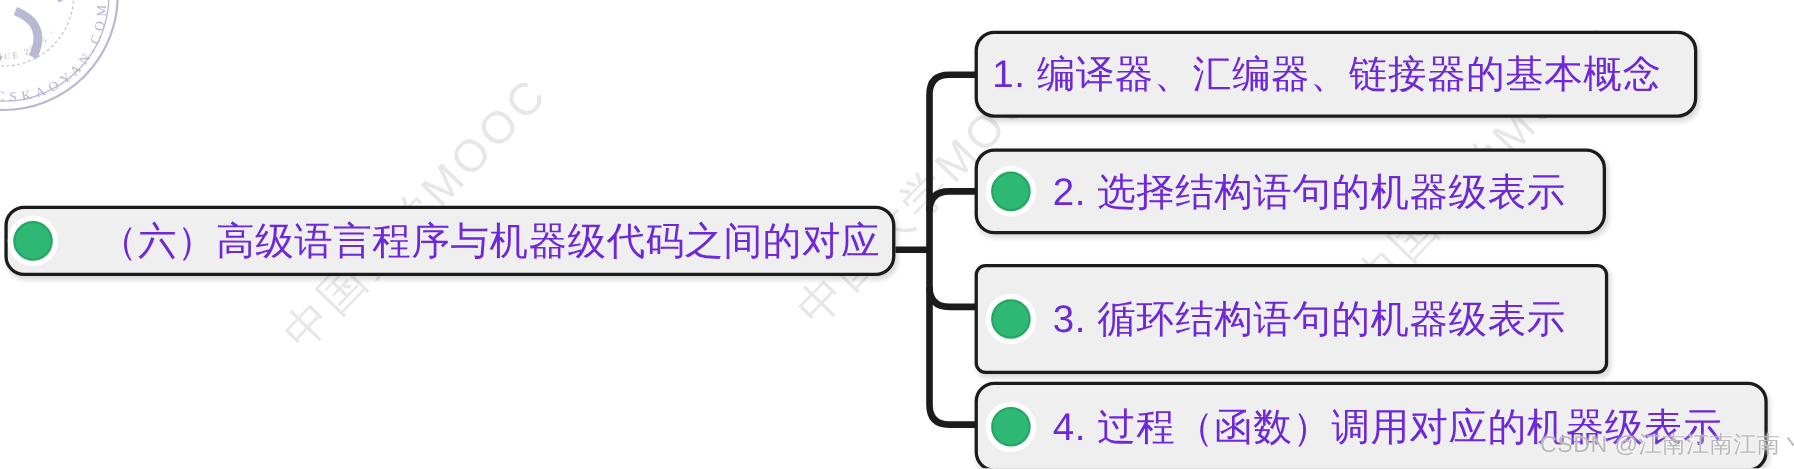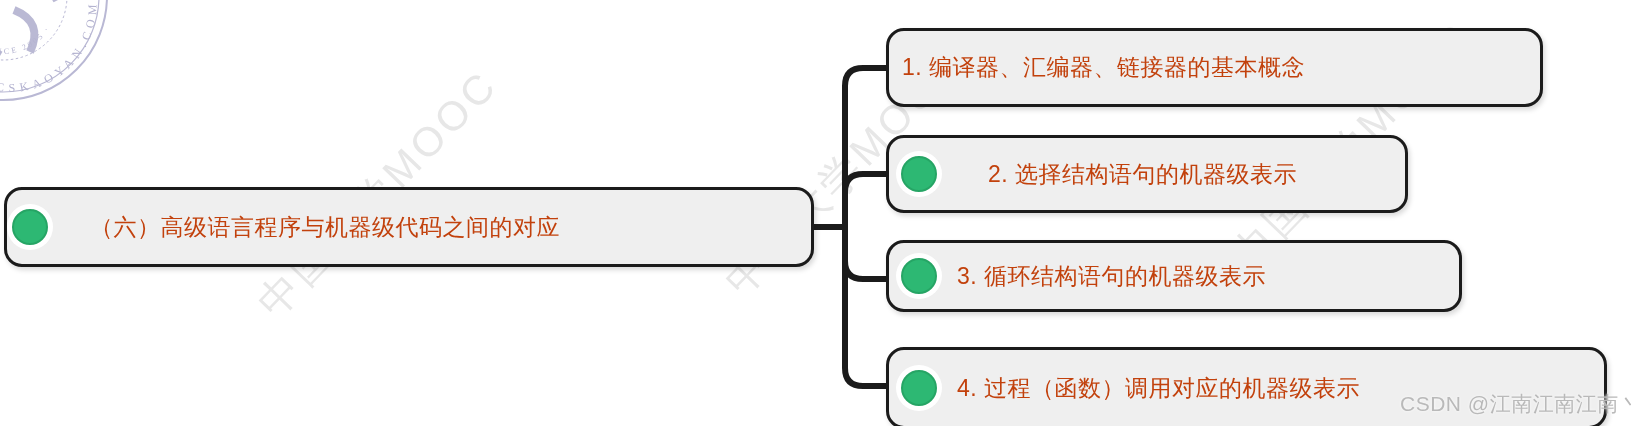--- a/index.html
+++ b/index.html
@@ -44,38 +44,38 @@
     box-sizing:border-box;
     background:#efefef;
     border:3px solid #1b1b1b;
     border-radius:18px;
     display:flex;
     align-items:center;
     white-space:nowrap;
     box-shadow:2px 3px 5px rgba(0,0,0,0.15);
   }
   .node .label{
-    font-size:23px;
-    color:#c2410c;
+    font-size:35px;
+    color:#6d28d9;
     letter-spacing:0.5px;
   }
   .marker{
     width:36px;height:36px;
     border-radius:50%;
     background:#2db873;
     border:2px solid #26a565;
     box-sizing:border-box;
     box-shadow:0 0 0 5px #ffffff;
     flex:0 0 auto;
   }
-  #node-root{left:4px;top:187px;width:810px;height:80px;padding-left:5px;}
+  #node-root{left:4px;top:187px;width:810px;height:64px;padding-left:5px;}
   #node-root .marker{margin-right:42px;}
   #node-c1{left:886px;top:28px;width:657px;height:79px;padding-left:13px;}
-  #node-c2{left:886px;top:135px;width:522px;height:78px;padding-left:12px;gap:31px;}
-  #node-c3{left:886px;top:240px;width:576px;height:72px;padding-left:12px;}
+  #node-c2{left:886px;top:135px;width:574px;height:78px;padding-left:12px;}
+  #node-c3{left:886px;top:240px;width:576px;height:100px;padding-left:12px;border-radius:10px;}
   #node-c4{left:886px;top:347px;width:721px;height:82px;padding-left:12px;}
   .child .marker{margin-right:20px;}
 </style>
 </head>
 <body>
 
 <div id="canvas">
 
   <div class="wm-mooc" id="wm1">中国大学MOOC</div>
   <div class="wm-mooc" id="wm2">中国大学MOOC</div>

